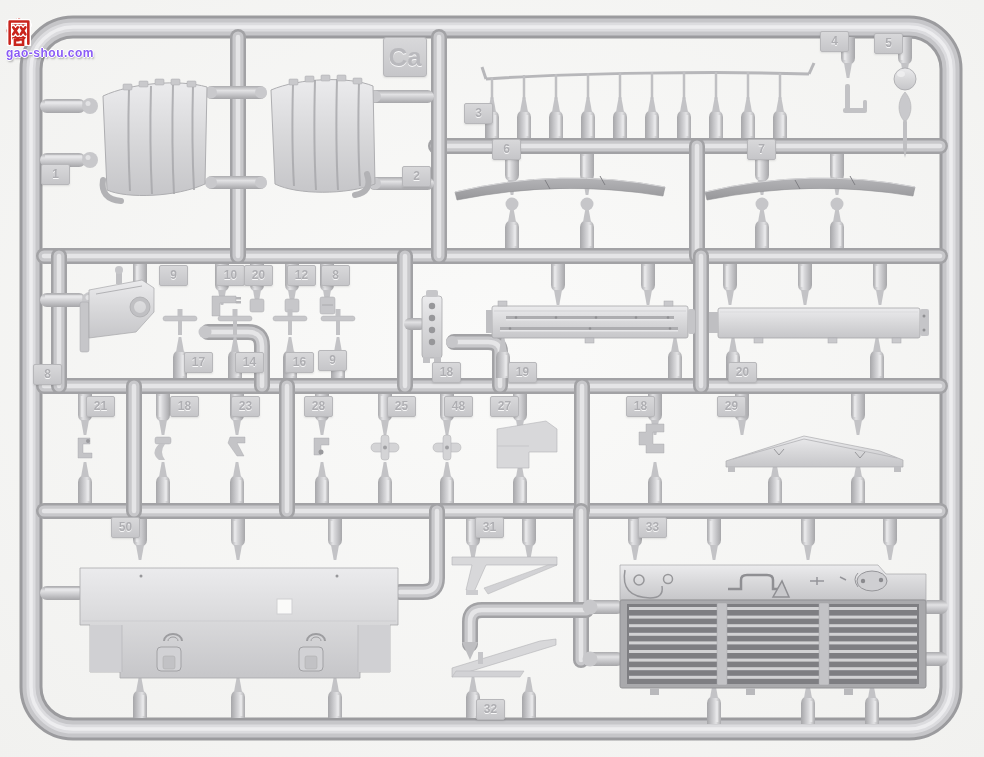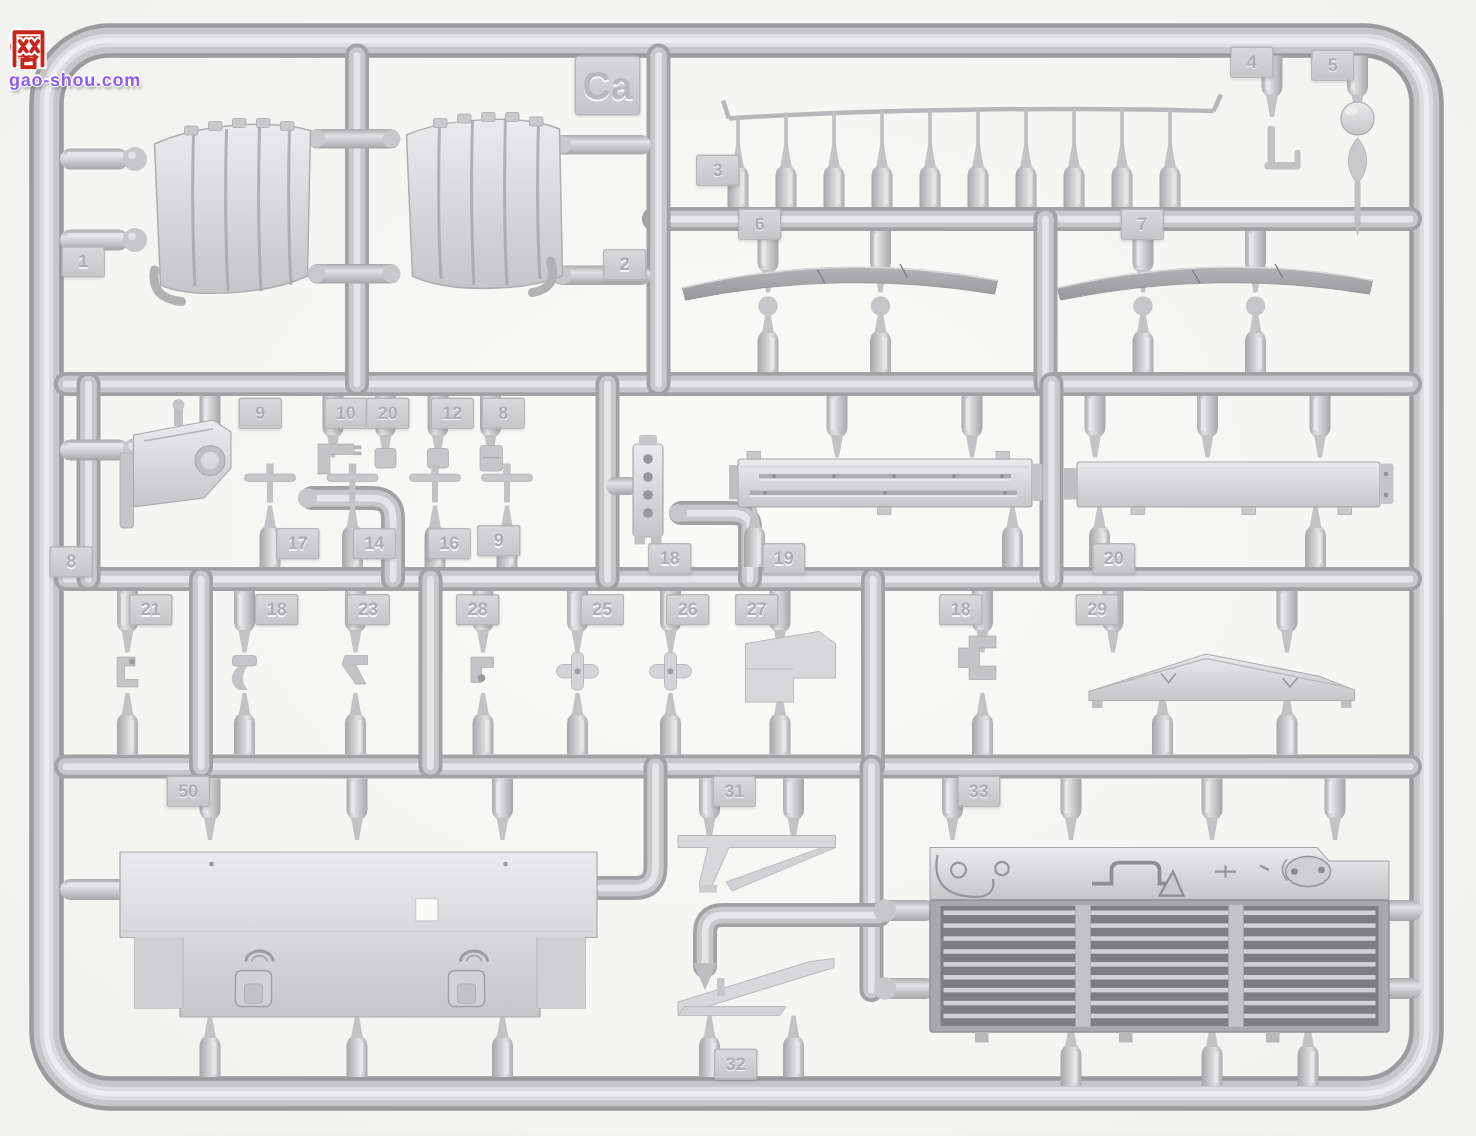--- a/index.html
+++ b/index.html
@@ -532,21 +532,21 @@
 <div class="tag" style="left:285px;top:352px">16</div>
 <div class="tag" style="left:318px;top:350px">9</div>
 <div class="tag" style="left:432px;top:362px">18</div>
 <div class="tag" style="left:508px;top:362px">19</div>
 <div class="tag" style="left:728px;top:362px">20</div>
 <div class="tag" style="left:86px;top:396px">21</div>
 <div class="tag" style="left:170px;top:396px">18</div>
 <div class="tag" style="left:231px;top:396px">23</div>
 <div class="tag" style="left:304px;top:396px">28</div>
 <div class="tag" style="left:387px;top:396px">25</div>
-<div class="tag" style="left:444px;top:396px">26</div>
+<div class="tag" style="left:444px;top:396px">48</div>
 <div class="tag" style="left:490px;top:396px">27</div>
 <div class="tag" style="left:626px;top:396px">18</div>
 <div class="tag" style="left:717px;top:396px">29</div>
 <div class="tag" style="left:111px;top:517px">50</div>
 <div class="tag" style="left:475px;top:517px">31</div>
 <div class="tag" style="left:476px;top:699px">32</div>
 <div class="tag" style="left:638px;top:517px">33</div>
 
 <div id="watermark">
   <div id="wm-row">

